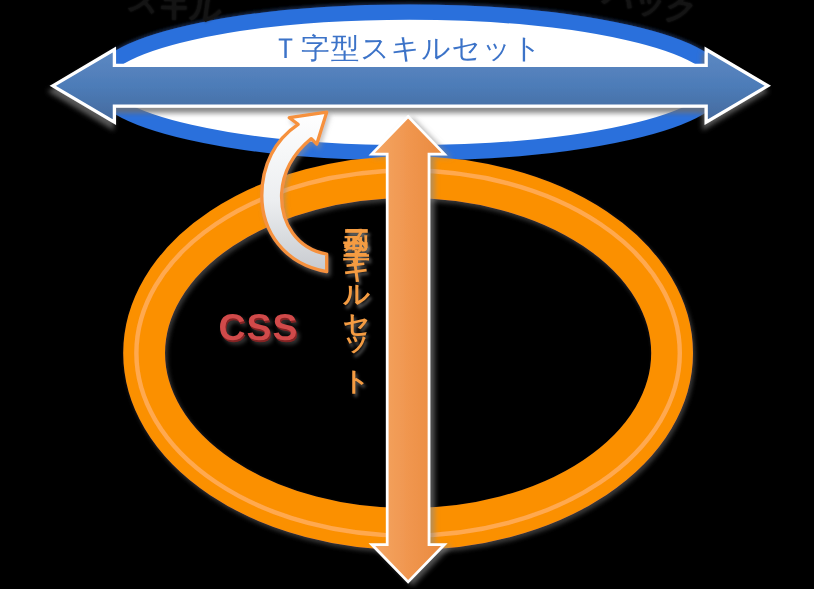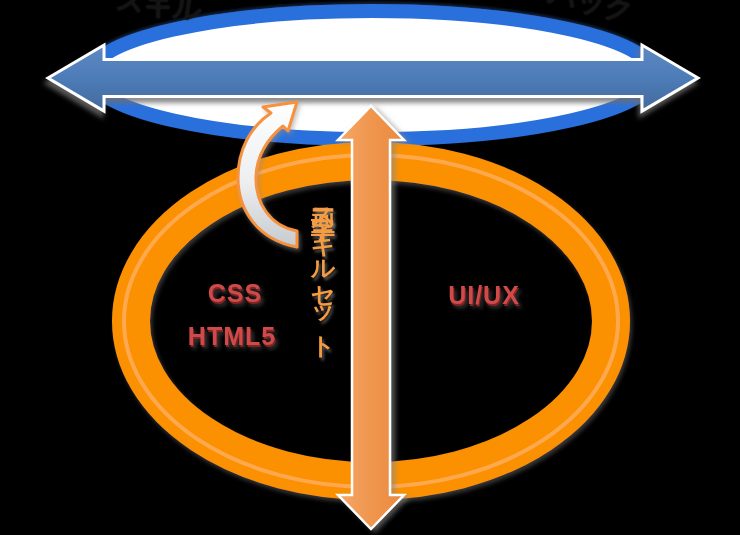--- a/index.html
+++ b/index.html
@@ -15,21 +15,21 @@
     font-size:26px;font-weight:500;color:#3c73c8;
     letter-spacing:1px;
   }
   .frag{
     color:#141414;font-weight:bold;font-size:28px;
     text-shadow:0 0 2px #222;
   }
   .frag-left{left:116px;top:-14px;transform:rotate(8deg);}
   .frag-right{left:548px;top:-16px;transform:rotate(12deg);}
   .skill{
-    font-weight:bold;font-size:25px;color:#d14a4a;text-align:center;
+    font-weight:bold;font-size:34px;color:#d14a4a;text-align:center;
     text-shadow:1px 2px 0 #822323, 3px 4px 4px rgba(140,140,140,0.45);
     letter-spacing:1px;
   }
   .skill-css{left:180px;top:279px;width:110px;}
   .skill-html5{left:168px;top:322px;width:128px;}
   .skill-uiux{left:424px;top:281px;width:120px;}
   .skill-design{left:420px;top:327px;width:126px;}
   .vlabel{
     left:306px;top:198px;height:238px;width:34px;
     writing-mode:vertical-rl;text-orientation:upright;
@@ -94,20 +94,19 @@
              C 258 240 238 210 238 178
              C 238 150 250 127 271 113
              L 263 107 L 297 102 L 288 131 L 283 126
              C 266 140 257 157 256 176
              C 255 203 270 226 297 231 Z" fill="url(#gradCurve)" stroke="#f6913d" stroke-width="3" stroke-linejoin="round" filter="url(#shCurve)"></path>
   </svg>
 
   <div class="txt frag frag-left">スキル</div>
   <div class="txt frag frag-right">バック</div>
 
+  <div class="txt title">Ｔ字型スキルセット</div>
 
   <div class="txt skill skill-css">CSS</div>
-  <div class="txt skill skill-html5">HTML5</div>
-  <div class="txt skill skill-uiux">UI/UX</div>
 
   <div class="txt vlabel">ー字型スキルセット</div>
 
 </div>
 
 </body></html>

